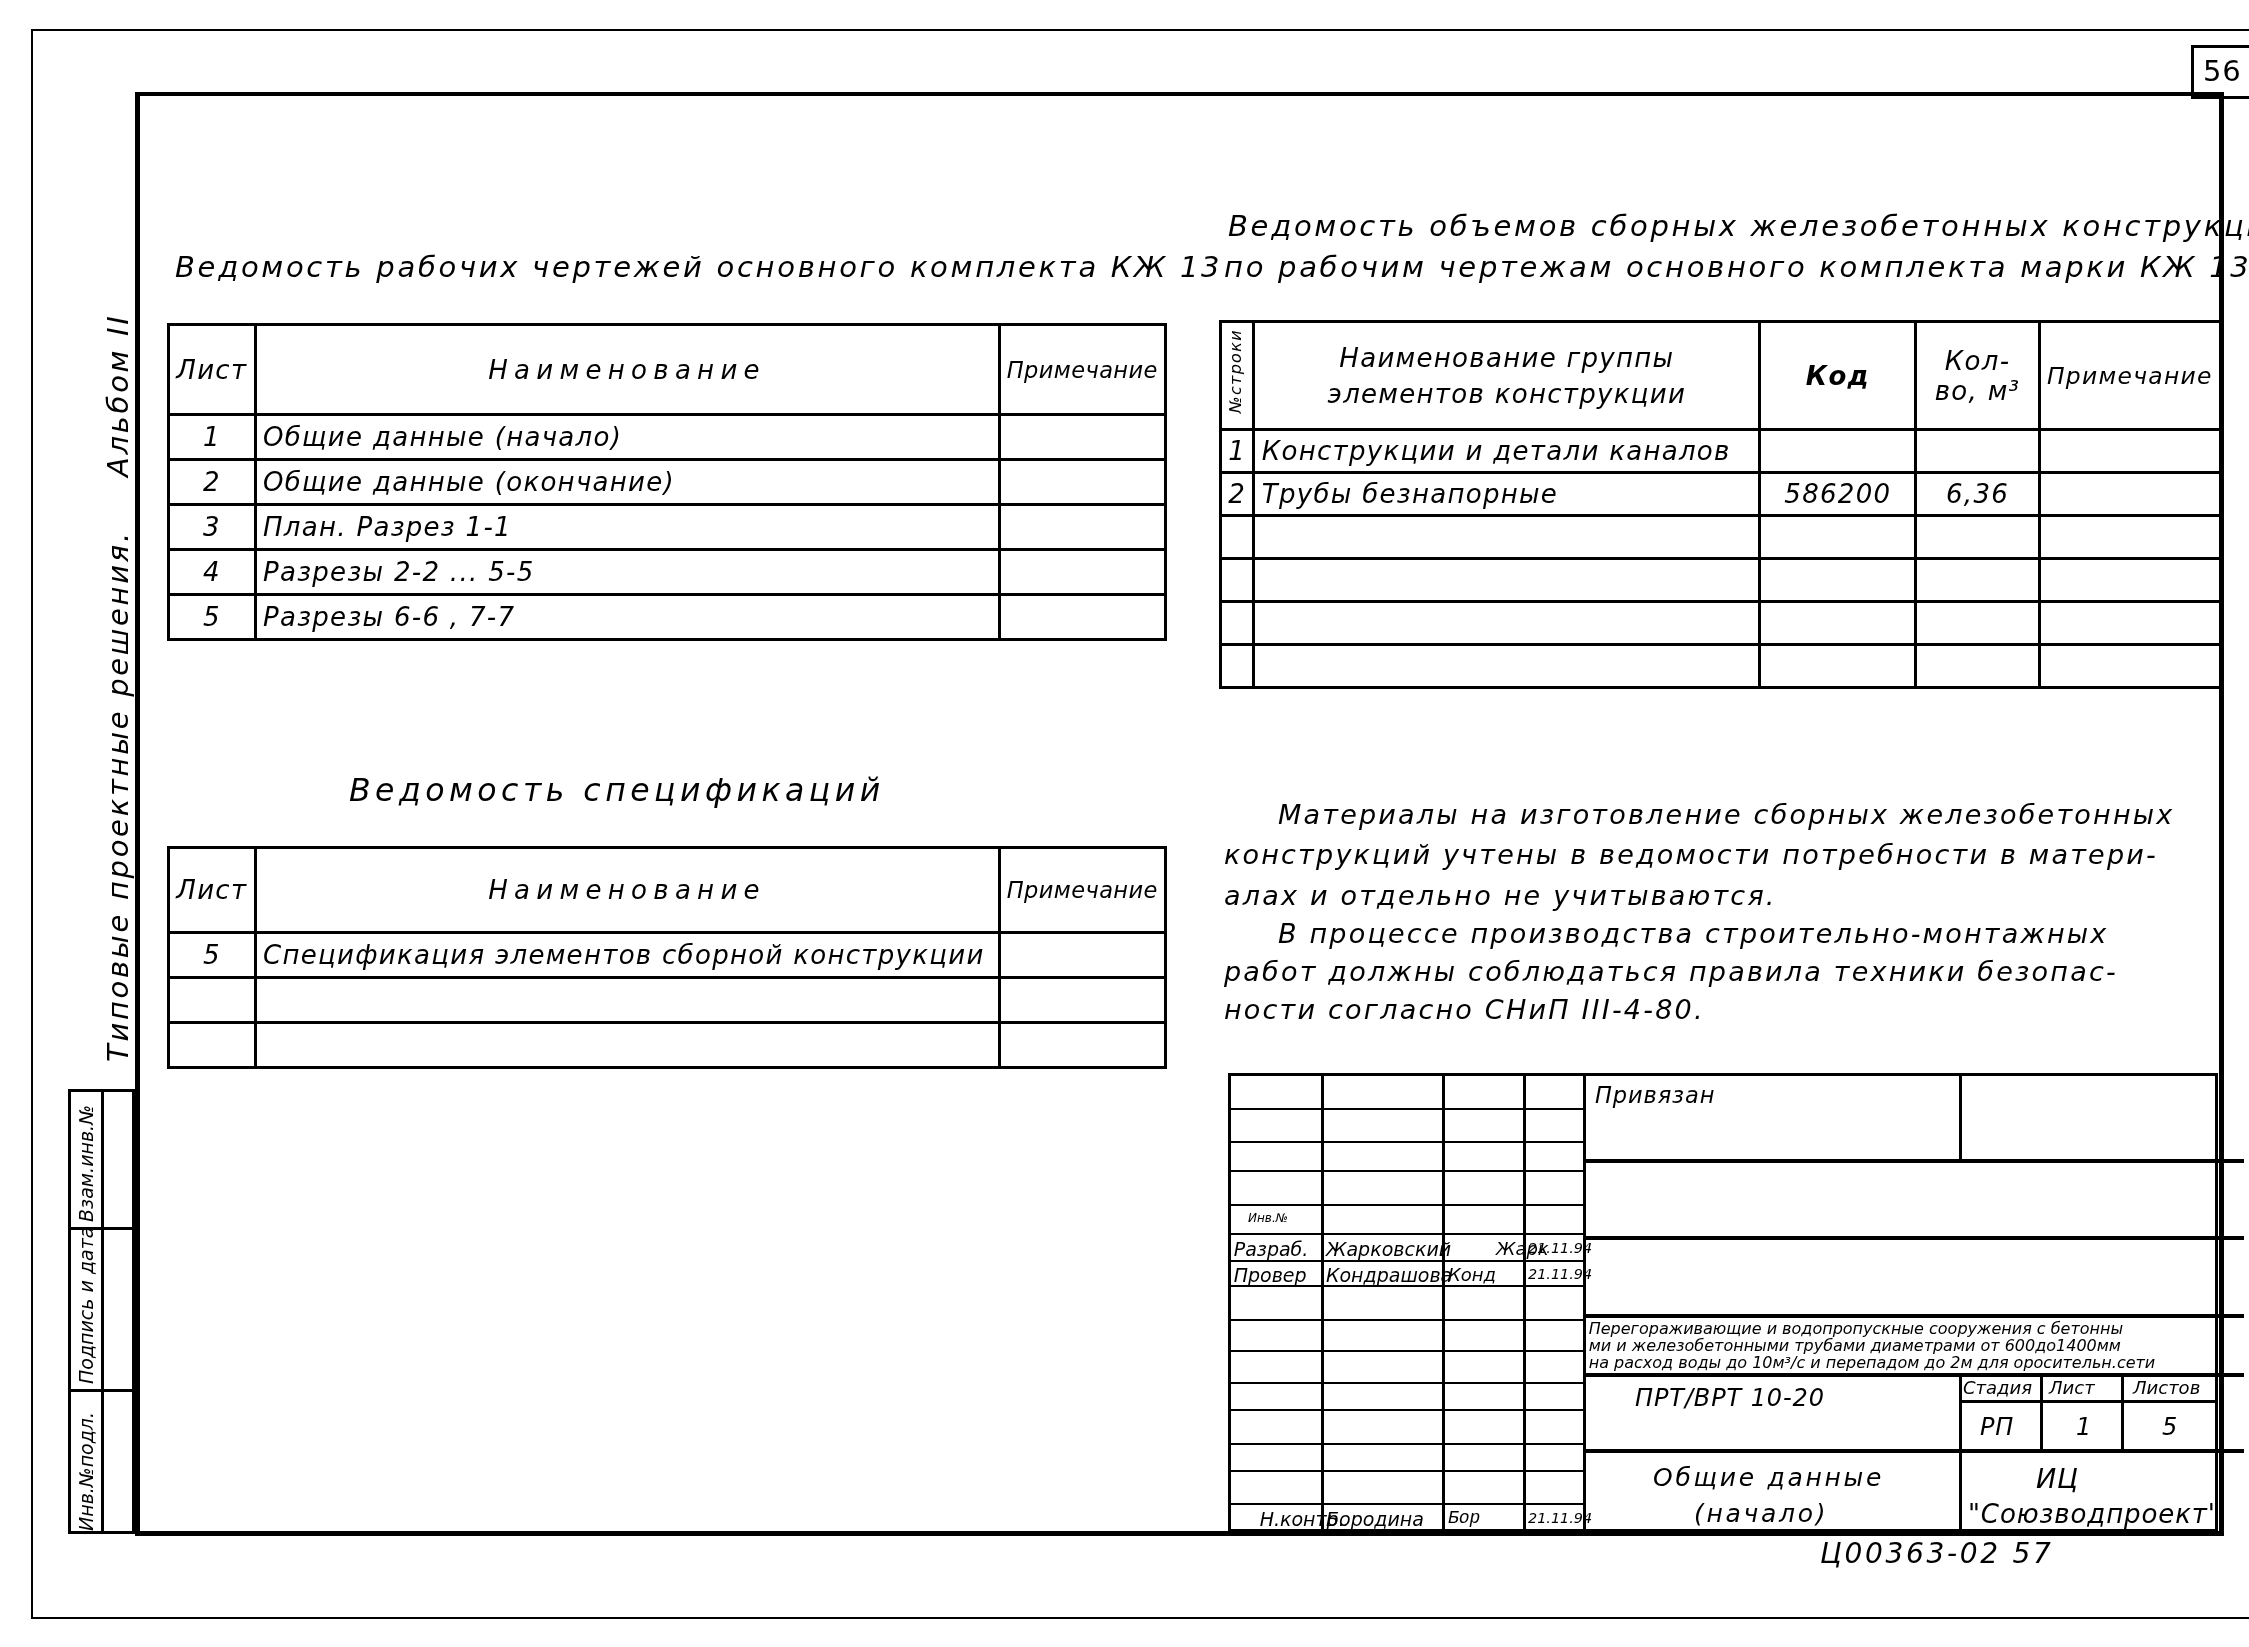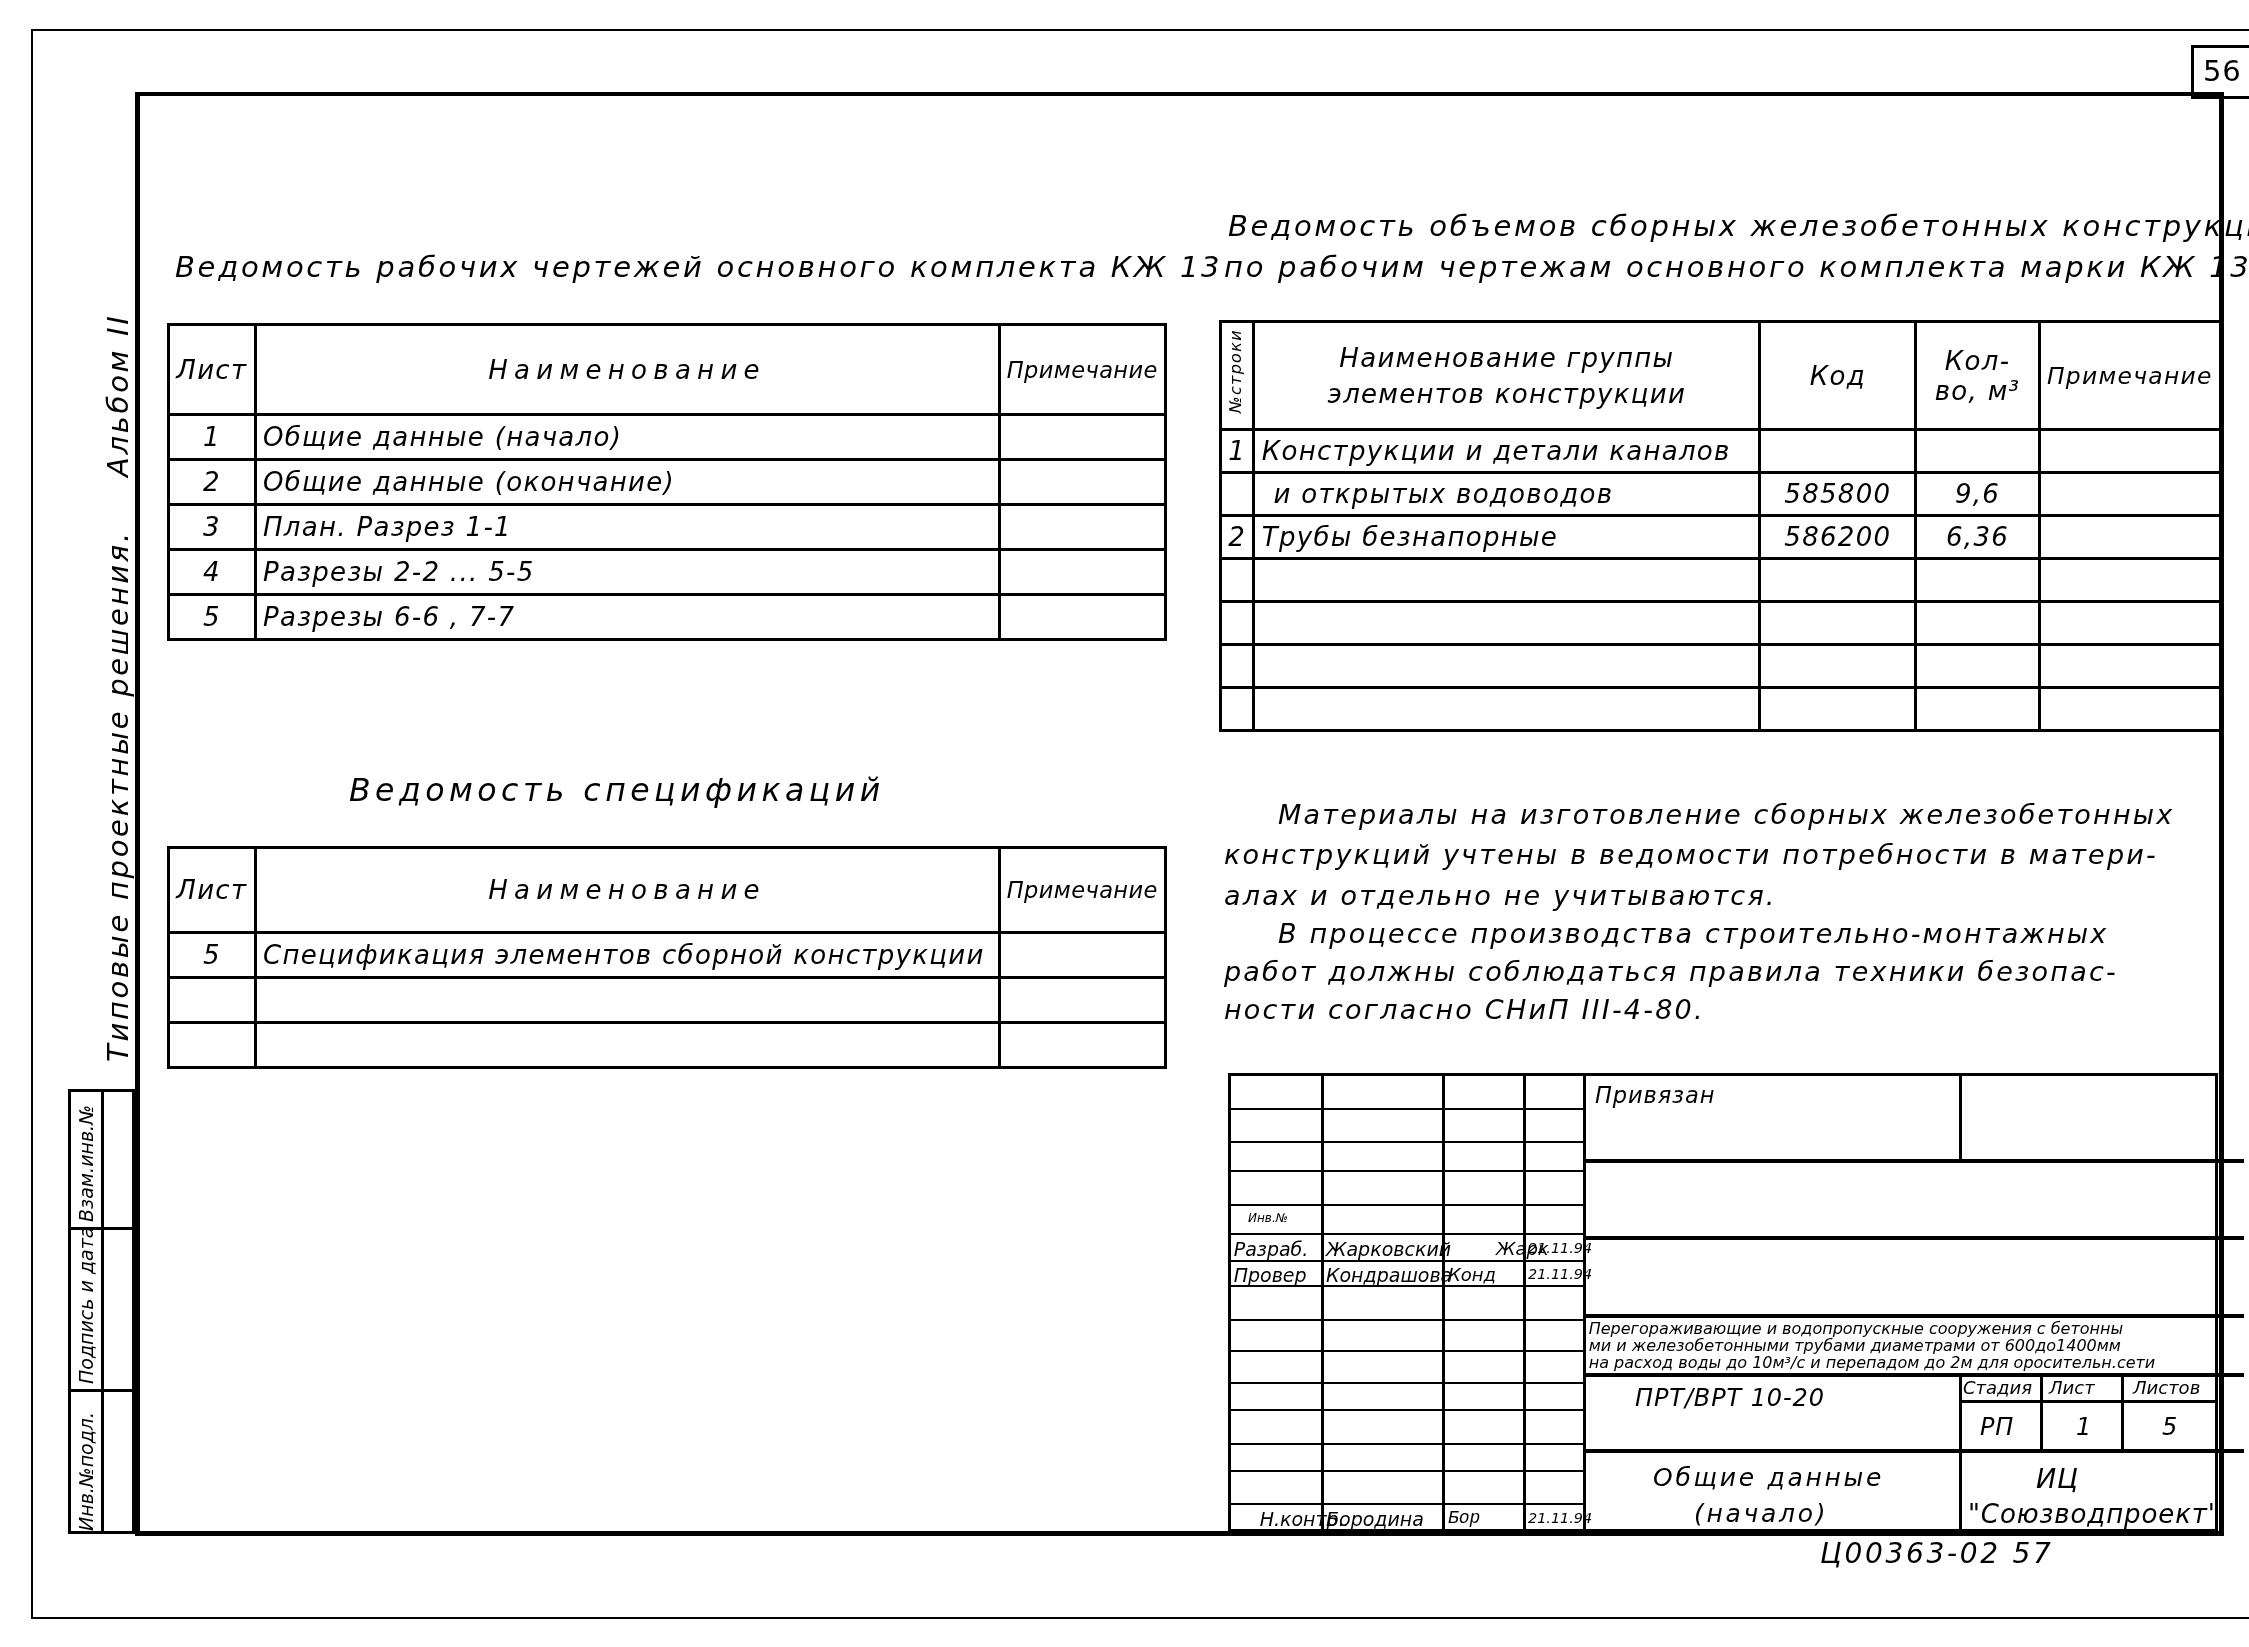--- a/index.html
+++ b/index.html
@@ -102,36 +102,29 @@
 
 <div class="h-title" style="left:1228px;top:209px;">Ведомость объемов сборных железобетонных конструкций</div>
 <div class="h-title" style="left:1224px;top:250px;">по рабочим чертежам основного комплекта марки КЖ 13</div>
 <table class="grid" style="left:1219px;top:320px;width:1003px;">
   <tbody>
       <tr style="height:108px;">
     <td style="width:18px;padding:0;position:relative;">
           <div class="vert" style="left:3.6px;top:90px;font-size:16px;">№строки</div>
         </td>
     <td class="c" style="white-space:normal;width:495px;line-height:36px;">Наименование группы элементов конструкции</td>
-    <td class="c" style="width:148px;">Код</td>
+    <td class="c" style="width:148px;font-weight:bold;">Код</td>
     <td class="c" style="width:117px;white-space:normal;">Кол-во, м³</td>
     <td class="c" style="width:117px;white-space:normal;font-size:23.4px;">Примечание</td>
   </tr>
   <tr style="height:43px;">
         <td class="c">1</td>
         <td>Конструкции и детали каналов</td>
         <td class="c"></td>
         <td class="c"></td>
-        <td></td>
-      </tr>
-  <tr style="height:43px;">
-        <td class="c"></td>
-        <td style="padding-left:18px;">и открытых водоводов</td>
-        <td class="c">585800</td>
-        <td class="c">9,6</td>
         <td></td>
       </tr>
   <tr style="height:43px;">
         <td class="c">2</td>
         <td>Трубы безнапорные</td>
         <td class="c">586200</td>
         <td class="c">6,36</td>
         <td></td>
       </tr>
   <tr style="height:43px;">

